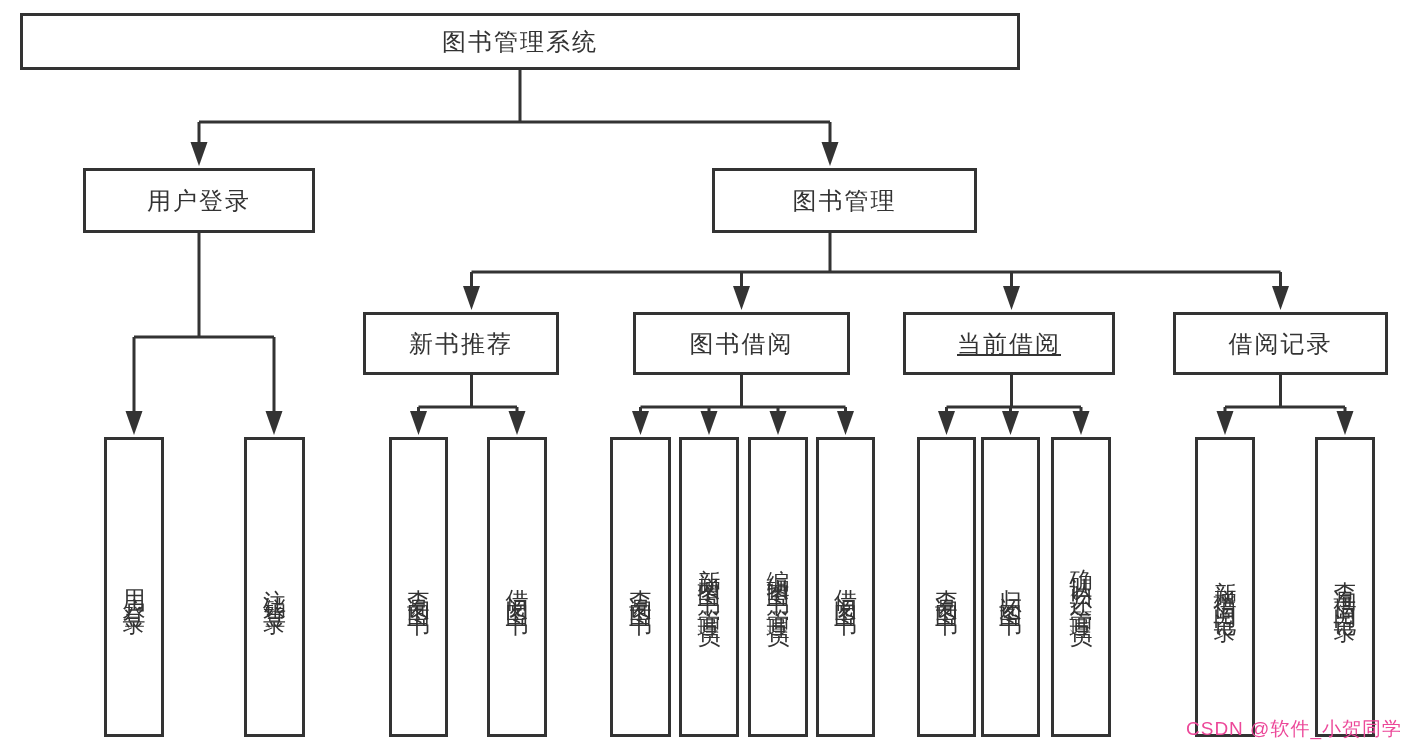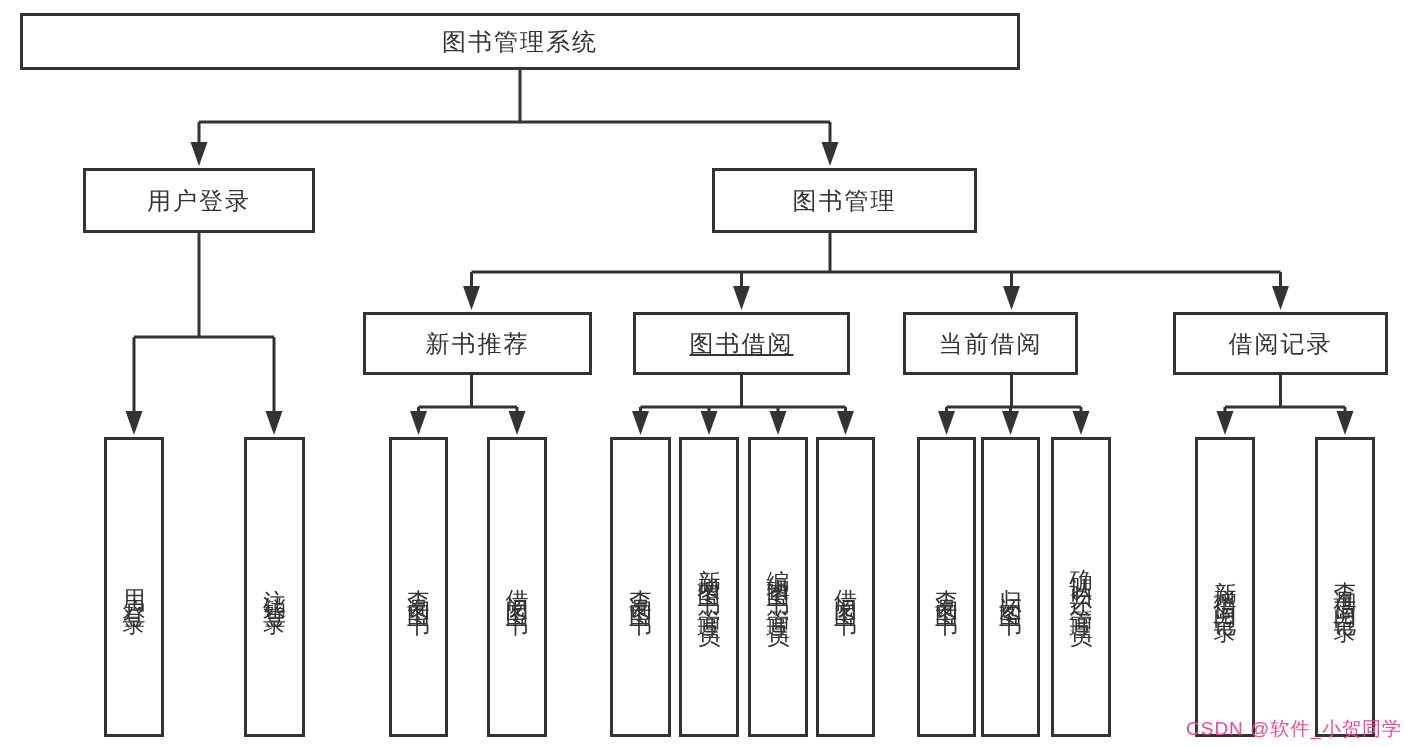--- a/index.html
+++ b/index.html
@@ -38,23 +38,23 @@
     letter-spacing: 8px;
     line-height: 1;
     white-space: nowrap;
   }
   
   #n-root        { left: 20px;  top: 13px;  width: 1000px; height: 57px; }
   
   #n-user-login  { left: 83px;  top: 168px; width: 232px;  height: 65px; }
   #n-book-mgmt   { left: 712px; top: 168px; width: 265px;  height: 65px; }
   
-  #n-new-book-rec   { left: 363px;  top: 312px; width: 229px; height: 63px; }
-  #n-book-borrow    { left: 633px;  top: 312px; width: 217px; height: 63px; text-decoration: underline; }
-  #n-current-borrow { left: 903px;  top: 312px; width: 175px; height: 63px; }
+  #n-new-book-rec   { left: 363px;  top: 312px; width: 196px; height: 63px; }
+  #n-book-borrow    { left: 633px;  top: 312px; width: 217px; height: 63px; }
+  #n-current-borrow { left: 903px;  top: 312px; width: 212px; height: 63px; text-decoration: underline; }
   #n-borrow-records { left: 1173px; top: 312px; width: 215px; height: 63px; }
   
   .leaf { top: 437px; height: 300px; }
   #l-user-login          { left: 104px;  width: 60px; }
   #l-logout              { left: 244px;  width: 61px; }
   #l-query-book-a        { left: 389px;  width: 59px; }
   #l-borrow-book-a       { left: 487px;  width: 60px; }
   #l-query-book-b        { left: 610px;  width: 61px; }
   #l-add-book            { left: 679px;  width: 60px; }
   #l-edit-book           { left: 748px;  width: 60px; }

